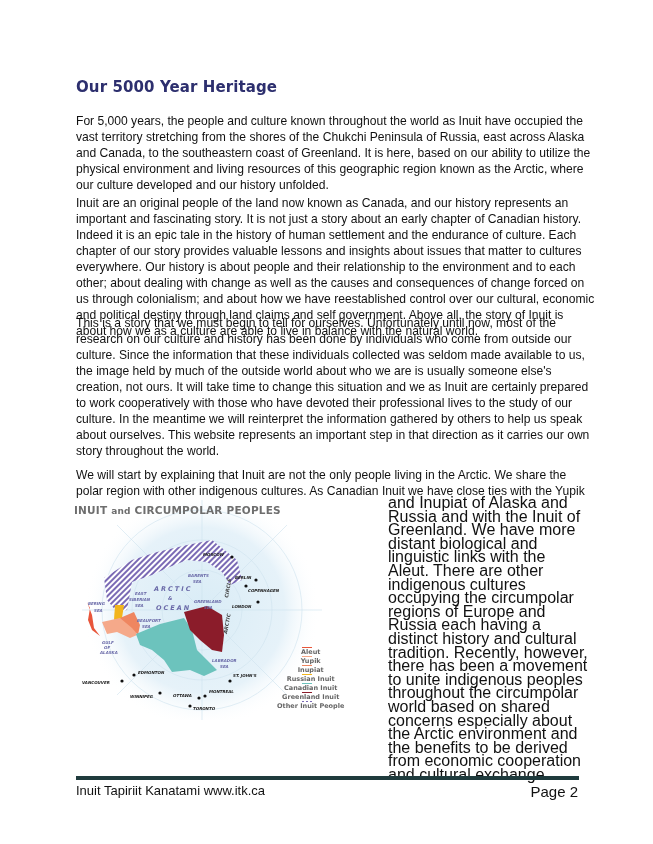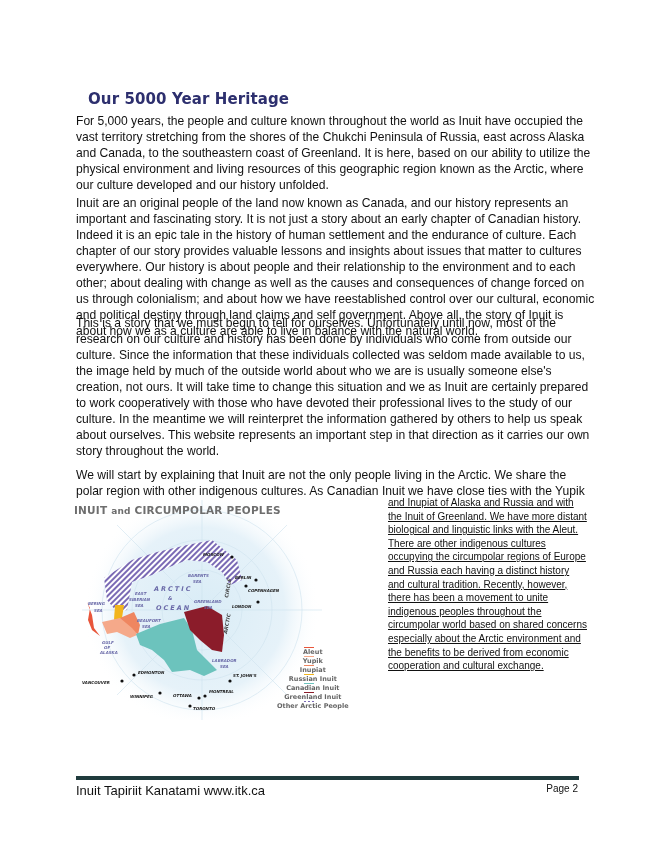--- a/index.html
+++ b/index.html
@@ -1,34 +1,34 @@
 <!DOCTYPE html>
 <html><head>
 <meta charset="utf-8">
 <style>
   html, body { margin:0; padding:0; background:#ffffff; }
   body { width:653px; height:844px; position:relative; overflow:hidden; font-family:"Liberation Sans", sans-serif; color:#111; }
-  .heading { position:absolute; left:76px; top:78px; font-family:"DejaVu Sans", sans-serif; font-size:15px; font-weight:bold; color:#2d2f6e; margin:12px; letter-spacing:0.1px; }
+  .heading { position:absolute; left:76px; top:78px; font-family:"DejaVu Sans", sans-serif; font-size:15px; font-weight:bold; color:#2d2f6e; margin:0; letter-spacing:0.1px; }
   .para { position:absolute; left:76px; width:520px; font-size:12.1px; line-height:16px; margin:0; color:#111; }
   #p1 { top:113px; }
   #p2 { top:195px; }
   #p3 { top:315px; }
   #p4 { top:467px; }
-  .side { position:absolute; left:388px; top:496px; width:200px; font-size:10px; line-height:13.6px; margin:0; color:#111;text-decoration:underline; }
+  .side { position:absolute; left:388px; top:496px; width:200px; font-size:16px; line-height:13.6px; margin:0; color:#111; }
   .map-wrap { position:absolute; left:72px; top:500px; width:308px; height:220px; }
   .map-title { position:absolute; left:2px; top:4px; font-family:"DejaVu Sans", sans-serif; font-size:10.5px; font-weight:bold; color:#6e6e6e; letter-spacing:0.2px; }
   .map-title .small { font-size:9px; }
   svg.map { position:absolute; left:0; top:0; }
   .legend { position:absolute; left:205px; top:147px; }
   .legend-item { display:flex; align-items:center; height:9px; margin-bottom:0;flex-direction:column; }
   .swatch { width:10px; height:6px; margin-right:8px; }
   .legend-label { font-family:"DejaVu Sans", sans-serif; font-size:6.5px; color:#666; font-weight:bold; }
   .footer-bar { position:absolute; left:76px; top:776px; width:503px; height:4px; background:#1f3b3d; }
   .footer-left { position:absolute; left:76px; top:783px; font-size:13px; color:#111; }
-  .footer-right { position:absolute; right:75px; top:783px; font-size:10px; color:#111;margin-left:28px; }
+  .footer-right { position:absolute; right:75px; top:783px; font-size:15px; color:#111;margin-left:28px; }
   .maplbl { font-family:"DejaVu Sans", sans-serif; font-style:italic; font-weight:bold; fill:#6a6aa8; }
   .citylbl { font-family:"DejaVu Sans", sans-serif; font-style:italic; font-weight:bold; fill:#222; }
 </style>
 </head>
 <body>
 
 <h1 class="heading">Our 5000 Year Heritage</h1>
 
 <p class="para" id="p1">For 5,000 years, the people and culture known throughout the world as Inuit have occupied the vast territory stretching from the shores of the Chukchi Peninsula of Russia, east across Alaska and Canada, to the southeastern coast of Greenland. It is here, based on our ability to utilize the physical environment and living resources of this geographic region known as the Arctic, where our culture developed and our history unfolded.</p>
 <p class="para" id="p2">Inuit are an original people of the land now known as Canada, and our history represents an important and fascinating story. It is not just a story about an early chapter of Canadian history. Indeed it is an epic tale in the history of human settlement and the endurance of culture. Each chapter of our story provides valuable lessons and insights about issues that matter to cultures everywhere. Our history is about people and their relationship to the environment and to each other; about dealing with change as well as the causes and consequences of change forced on us through colonialism; and about how we have reestablished control over our cultural, economic and political destiny through land claims and self government. Above all, the story of Inuit is about how we as a culture are able to live in balance with the natural world.</p>
@@ -136,21 +136,21 @@
     <div class="legend-item">
         <span class="swatch" style="background:#6cc3bd"></span>
         <span class="legend-label">Canadian Inuit</span>
       </div>
     <div class="legend-item">
         <span class="swatch" style="background:#8b1c2a"></span>
         <span class="legend-label">Greenland Inuit</span>
       </div>
     <div class="legend-item">
         <span class="swatch" style="background:repeating-linear-gradient(135deg,#7a6ab5 0 1.5px,#fff 1.5px 3px)"></span>
-        <span class="legend-label">Other Arctic People</span>
+        <span class="legend-label">Other Inuit People</span>
       </div>
   </div>
 </div>
 
 <p class="side">and Inupiat of Alaska and Russia and with the Inuit of Greenland. We have more distant biological and linguistic links with the Aleut. There are other indigenous cultures occupying the circumpolar regions of Europe and Russia each having a distinct history and cultural tradition. Recently, however, there has been a movement to unite indigenous peoples throughout the circumpolar world based on shared concerns especially about the Arctic environment and the benefits to be derived from economic cooperation and cultural exchange.</p>
 
 <div class="footer-bar"></div>
 <div class="footer-left">Inuit Tapiriit Kanatami  www.itk.ca</div>
 <div class="footer-right">Page 2</div>
 

